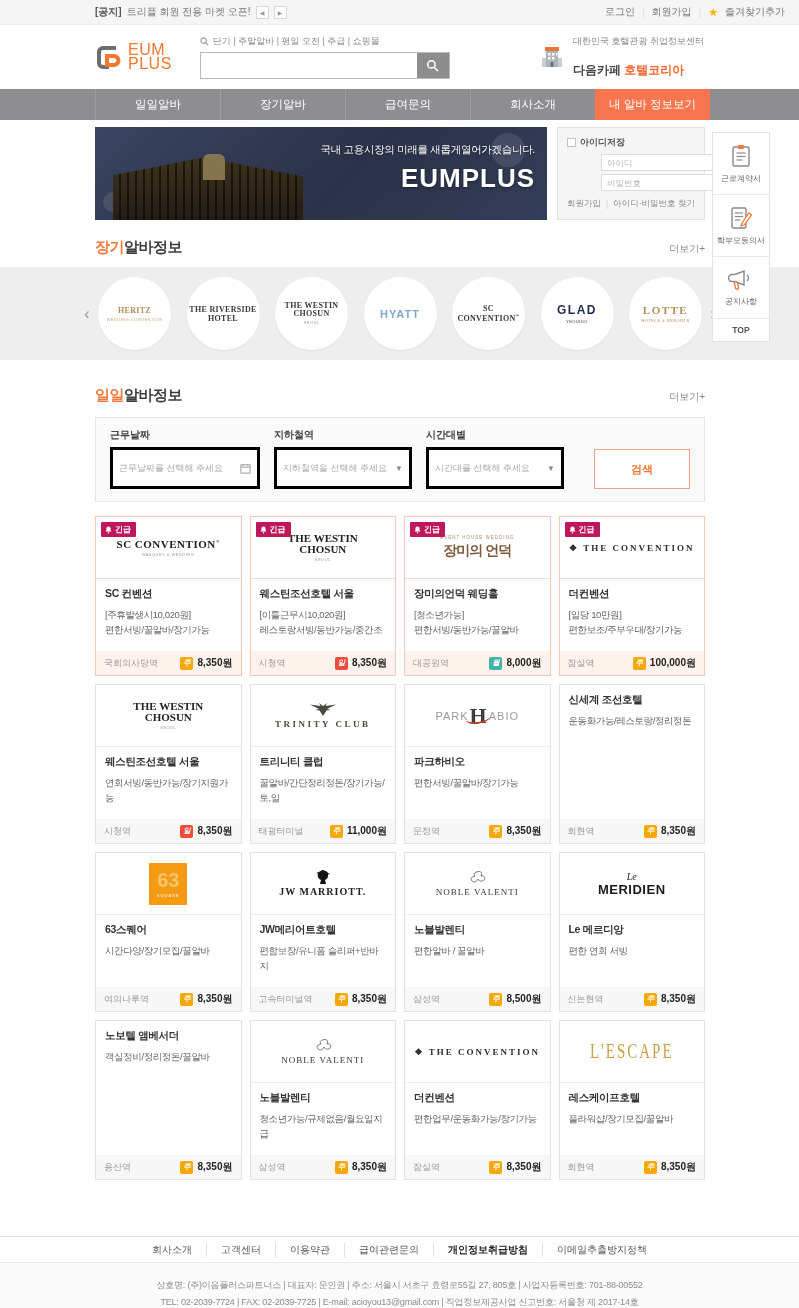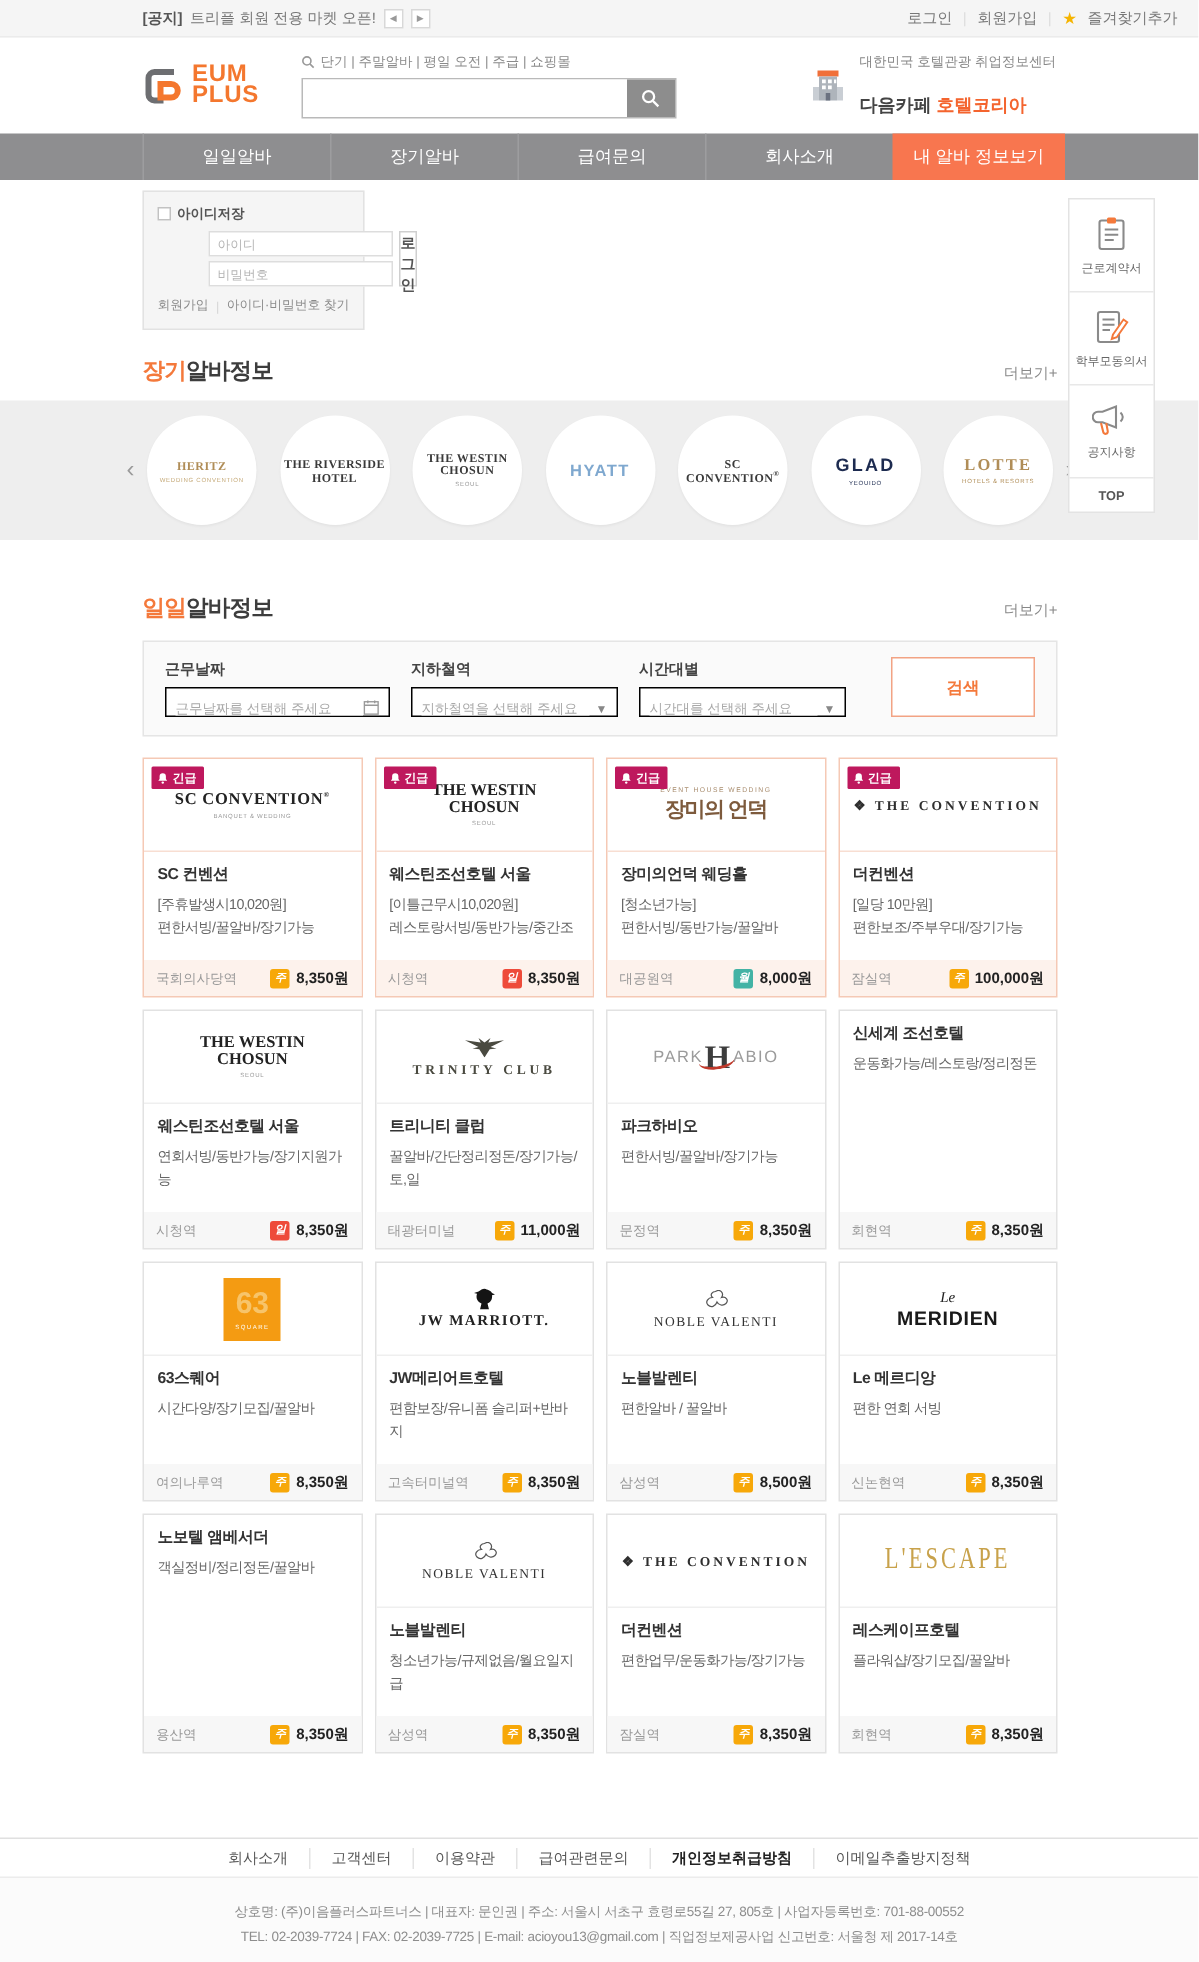--- a/index.html
+++ b/index.html
@@ -12,21 +12,21 @@
   .topbar .notice b { color:#555; }
   .pagerbtn { display:inline-flex; align-items:center; justify-content:center; width:13px; height:13px; border:1px solid #d8d8d8; background:#fff; color:#999; font-size:6px; cursor:pointer; }
   .toplinks { display:flex; align-items:center; gap:7px; }
   .toplinks .sep { color:#ddd; }
   .star { color:#f5b400; font-size:11px; }
   .toplink { cursor:pointer; }
 
   
   .header { height:64px; display:flex; align-items:center; padding:0 95px 0 95px; gap:28px; }
   .logo { display:flex; align-items:center; gap:6px; cursor:pointer; }
-  .logo-text { color:#f4772e; font-weight:bold; font-size:16px; line-height:0.85; letter-spacing:0.5px; }
+  .logo-text { color:#f4772e; font-weight:normal; font-size:16px; line-height:0.85; letter-spacing:0.5px; }
   .searcharea { flex:1; max-width:250px; }
   .hotkeys { display:flex; align-items:center; gap:4px; color:#8a8a8a; font-size:9px; margin-bottom:4px; }
   .searchbox { display:flex; height:27px; border:1px solid #b9b9b9; }
   .searchbox input { flex:1; border:0; outline:none; padding:0 8px; font-size:11px; }
   .searchbtn { width:32px; background:#8d8d8d; border:0; display:flex; align-items:center; justify-content:center; cursor:pointer; }
   .partner { margin-left:auto; display:flex; align-items:center; gap:8px; }
   .partner-txt .small { color:#888; font-size:9px; margin-bottom:14px; }
   .partner-txt .big { color:#444; font-weight:bold; font-size:12px; }
   .partner-txt .big .accent { color:#f4642e; }
 
@@ -88,21 +88,21 @@
   .cl-glad .cl-sub { color:#1d2b50; }
   .cl-lotte .cl-main { color:#b08d57; font-size:11px; letter-spacing:1.5px; }
   .cl-lotte .cl-sub { color:#b08d57; }
   .cl-westin2 { line-height:1.1; }
   .sup { font-size:5px; vertical-align:super; }
 
   
   .filterbox { margin-top:4px; background:#fafafa; border:1px solid #e5e5e5; padding:10px 14px 12px; display:flex; gap:14px; align-items:flex-end; }
   .f-col { display:flex; flex-direction:column; gap:5px; }
   .f-label { font-weight:bold; color:#444; font-size:10px; }
-  .f-input { position:relative; width:150px; height:20px; background:#fff; border:1px solid #000000; display:flex; align-items:flex-end; padding:0 6px; color:#999; font-size:9px; cursor:pointer; }
+  .f-input { position:relative; width:150px; height:42px; background:#fff; border:3px solid #000000; display:flex; align-items:center; padding:0 6px; color:#999; font-size:9px; cursor:pointer; }
   .f-input input { border:0; outline:none; flex:1; font-size:9px; color:#555; width:100%; }
   .f-input input::placeholder { color:#a9a9a9; }
   .f-input .arrow { color:#888; font-size:8px; margin-left:4px; }
   .f-input.small { width:138px; }
   .searchbtn2 { margin-left:auto; width:96px; height:40px; background:#fff; border:1px solid #f2a384; color:#f4793b; font-size:11px; font-weight:bold; cursor:pointer; }
 
   
   .cards { margin-top:14px; display:grid; grid-template-columns:repeat(4, 1fr); gap:8px; }
   .card { position:relative; height:160px; background:#fff; border:1px solid #e2e2e2; display:flex; flex-direction:column; cursor:pointer; }
   .card.urgent { border-color:#f5c9b5; }
@@ -232,20 +232,30 @@
   <div class="nav">
     <div class="nav-item">일일알바</div>
     <div class="nav-item">장기알바</div>
     <div class="nav-item">급여문의</div>
     <div class="nav-item">회사소개</div>
     <div class="nav-active">내 알바 정보보기</div>
   </div>
 
   <div class="container">
     <div class="hero-row">
+      <div class="banner">
+        <div class="glow1"></div>
+        <div class="glow2"></div>
+        <div class="bldg"></div>
+        <div class="bldg-tower"></div>
+        <div class="banner-copy">
+          <div class="l1">국내 고용시장의 미래를 새롭게열어가겠습니다.</div>
+          <div class="l2">EUMPLUS</div>
+        </div>
+      </div>
       <div class="loginbox">
         <div class="remember">
           <span class="cb"></span>
           <span>아이디저장</span>
         </div>
         <div class="login-grid">
           <div class="login-inputs">
             <input type="text" placeholder="아이디" style="">
             <input type="password" placeholder="비밀번호" style="">
           </div>
@@ -295,21 +305,21 @@
           <div class="cl-main">LOTTE</div>
           <div class="cl-sub">HOTELS &amp; RESORTS</div>
         </div>
       </div>
       <div class="car-arrow">›</div>
     </div>
   </div>
 
   <div class="container">
 
-    <div class="sec-head" style="margin-top:36px;text-align:right;">
+    <div class="sec-head" style="margin-top:26px;text-align:right;">
       <div class="sec-title"><span class="accent">일일</span><span>알바정보</span></div>
       <div class="more">더보기+</div>
     </div>
 
     <div class="filterbox">
       <div class="f-col">
         <div class="f-label">근무날짜</div>
         <div class="f-input">
           <input type="text" placeholder="근무날짜를 선택해 주세요" style="">
           <svg width="11" height="11" viewBox="0 0 12 12">

